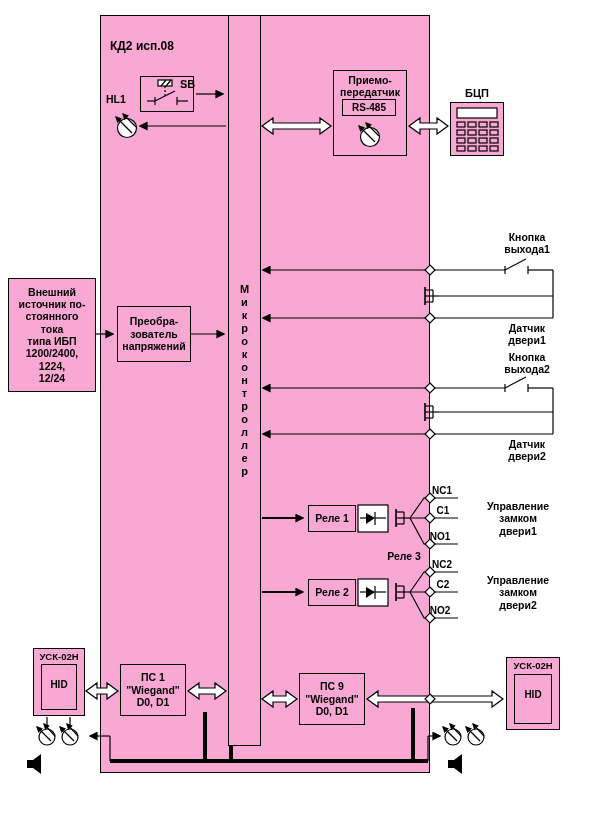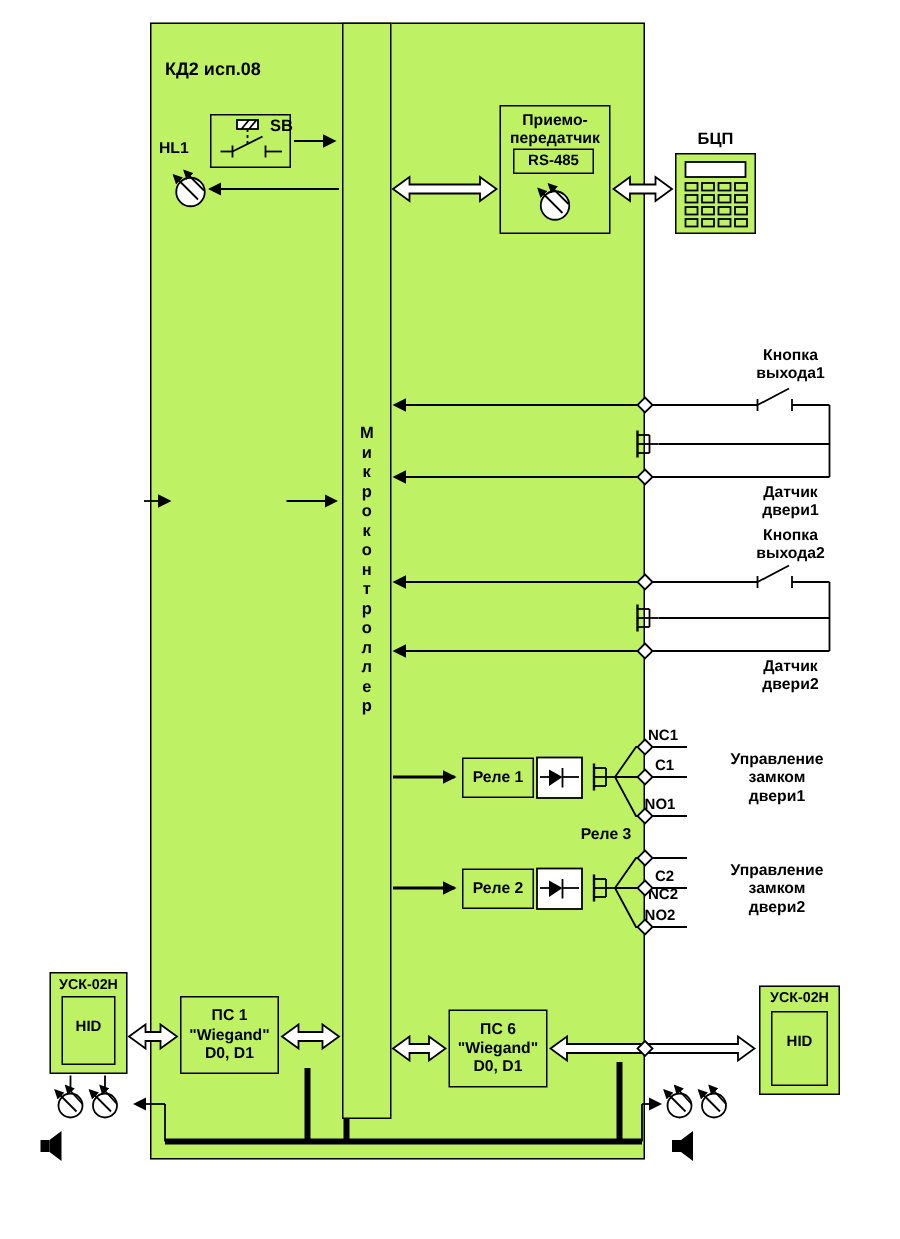--- a/index.html
+++ b/index.html
@@ -1,18 +1,18 @@
 <!DOCTYPE html>
 <html><head>
 <meta charset="utf-8">
 <style>
   html,body{margin:0;padding:0;background:#fff;}
   #stage{position:relative;width:600px;height:826px;background:#fff;color:#000;
          font-family:"Liberation Sans",sans-serif;overflow:hidden;}
-  .box{position:absolute;box-sizing:border-box;border:1.4px solid #000;background:#bef264;}
+  .box{position:absolute;box-sizing:border-box;border:1.4px solid #000;background:#f9a8d4;}
   .cbox{display:flex;align-items:center;justify-content:center;text-align:center;
         font-weight:700;font-size:10.5px;line-height:1.18;white-space:pre-line;}
   .tbox{display:flex;align-items:flex-start;justify-content:center;padding-top:14px;
         font-weight:700;font-size:10px;white-space:pre-line;}
   .lbl{position:absolute;font-weight:700;font-size:10.5px;line-height:1.18;
        text-align:center;white-space:pre-line;}
   .left{text-align:left;}
   svg.overlay{position:absolute;left:0;top:0;}
   .overlay line,.overlay path,.overlay polyline,.overlay rect,.overlay circle,.overlay polygon{
     stroke:#000;stroke-width:1.2;fill:none;}
@@ -41,20 +41,31 @@
   <div class="lbl left" style="left:106px;top:93px;width:30px;">HL1</div>
 
   <div class="box" style="left:333px;top:70px;width:74px;height:86px;"></div>
   <div class="lbl" style="left:333px;top:74px;width:74px;">Приемо-
 передатчик</div>
   <div class="box cbox" style="left:342px;top:99px;width:54px;height:17px;font-size:10px;">RS-485</div>
 
   <div class="lbl" style="left:450px;top:87px;width:54px;font-size:11px;">БЦП</div>
   <div class="box" style="left:450px;top:102px;width:54px;height:54px;"></div>
 
+  <div class="box cbox" style="left:8px;top:278px;width:88px;height:114px;">Внешний
+источник по-
+стоянного
+тока
+типа ИБП
+1200/2400,
+1224,
+12/24</div>
+  <div class="box cbox" style="left:117px;top:306px;width:74px;height:56px;">Преобра-
+зователь
+напряжений</div>
 
   <div class="lbl" style="left:496px;top:231px;width:62px;">Кнопка
 выхода1</div>
   <div class="lbl" style="left:496px;top:322px;width:62px;">Датчик
 двери1</div>
   <div class="lbl" style="left:496px;top:351px;width:62px;">Кнопка
 выхода2</div>
   <div class="lbl" style="left:496px;top:438px;width:62px;">Датчик
 двери2</div>
 
@@ -62,35 +73,35 @@
   <div class="box cbox" style="left:308px;top:579px;width:48px;height:27px;">Реле 2</div>
   <div class="lbl" style="left:380px;top:550px;width:48px;">Реле 3</div>
 
   <div class="lbl" style="left:424px;top:485px;width:36px;font-size:10px;">NC1</div>
   <div class="lbl" style="left:428px;top:505px;width:30px;font-size:10px;">C1</div>
   <div class="lbl" style="left:422px;top:531px;width:36px;font-size:10px;">NO1</div>
   <div class="lbl" style="left:482px;top:500px;width:72px;">Управление
 замком
 двери1</div>
 
-  <div class="lbl" style="left:424px;top:559px;width:36px;font-size:10px;margin-top:32px;">NC2</div>
+  <div class="lbl" style="left:424px;top:559px;width:36px;font-size:10px;">NC2</div>
   <div class="lbl" style="left:428px;top:579px;width:30px;font-size:10px;">C2</div>
   <div class="lbl" style="left:422px;top:605px;width:36px;font-size:10px;">NO2</div>
   <div class="lbl" style="left:482px;top:574px;width:72px;">Управление
 замком
 двери2</div>
 
   <div class="box" style="left:33px;top:648px;width:52px;height:68px;"></div>
   <div class="lbl" style="left:33px;top:651px;width:52px;font-size:9.5px;">УСК-02Н</div>
   <div class="box tbox" style="left:41px;top:664px;width:36px;height:46px;">HID</div>
 
   <div class="box cbox" style="left:120px;top:664px;width:66px;height:52px;">ПС 1
 "Wiegand"
 D0, D1</div>
-  <div class="box cbox" style="left:299px;top:673px;width:66px;height:52px;">ПС 6
+  <div class="box cbox" style="left:299px;top:673px;width:66px;height:52px;">ПС 9
 "Wiegand"
 D0, D1</div>
 
   <div class="box" style="left:506px;top:657px;width:54px;height:73px;"></div>
   <div class="lbl" style="left:506px;top:660px;width:54px;font-size:9.5px;">УСК-02Н</div>
   <div class="box tbox" style="left:514px;top:674px;width:38px;height:50px;">HID</div>
 
 
   <svg class="overlay" width="600" height="826" viewBox="0 0 600 826">
     <defs>

